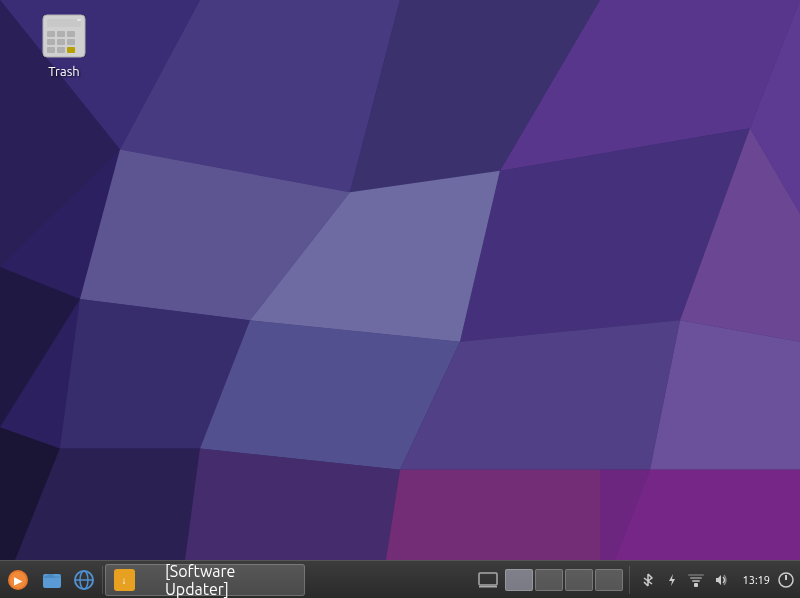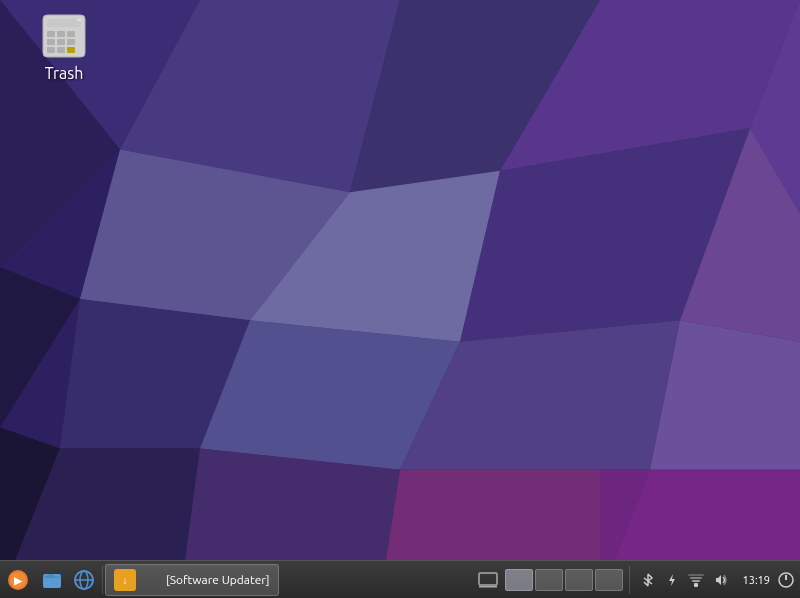--- a/index.html
+++ b/index.html
@@ -41,21 +41,21 @@
     }
     .desktop-icon-img {
       width: 48px;
       height: 48px;
       display: flex;
       align-items: center;
       justify-content: center;
     }
     .desktop-icon-label {
       color: white;
-      font-size: 16px;
+      font-size: 13px;
       text-align: center;
       margin-top: 4px;
       text-shadow: 1px 1px 2px rgba(0,0,0,0.8);
     }
 
     
     #taskbar {
       position: absolute;
       bottom: 0;
       left: 0;
@@ -271,21 +271,21 @@
 
     <div class="taskbar-separator"></div>
 
     <div class="taskbar-window-btn">
       <div class="sw-updater-icon">
         <svg width="16" height="16" viewBox="0 0 16 16" xmlns="http://www.w3.org/2000/svg">
           <rect width="16" height="16" rx="2" fill="#e8a020"></rect>
           <text x="8" y="12" text-anchor="middle" fill="white" font-size="10" font-weight="bold">↓</text>
         </svg>
       </div>
-      <span style="color:white;font-size:12px;margin-left:24px;">[Software Updater]</span>
+      <span style="color:white;font-size:16px;margin-left:24px;">[Software Updater]</span>
     </div>
 
     <div class="taskbar-spacer"></div>
 
     <div class="window-switcher">
       <div class="taskbar-btn">
         <svg width="20" height="16" viewBox="0 0 20 16" xmlns="http://www.w3.org/2000/svg">
           <rect x="1" y="1" width="18" height="12" rx="1" fill="none" stroke="#aaa" stroke-width="1.5"></rect>
           <rect x="1" y="14" width="18" height="1.5" fill="#aaa"></rect>
         </svg>

